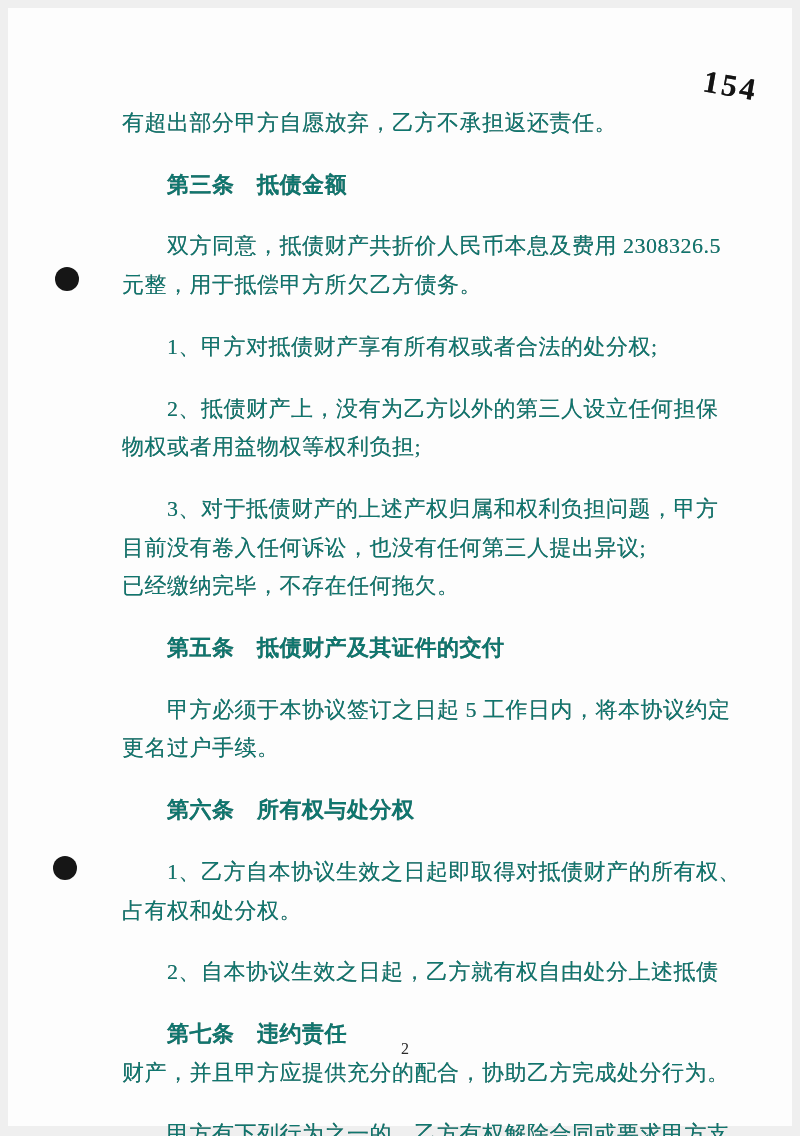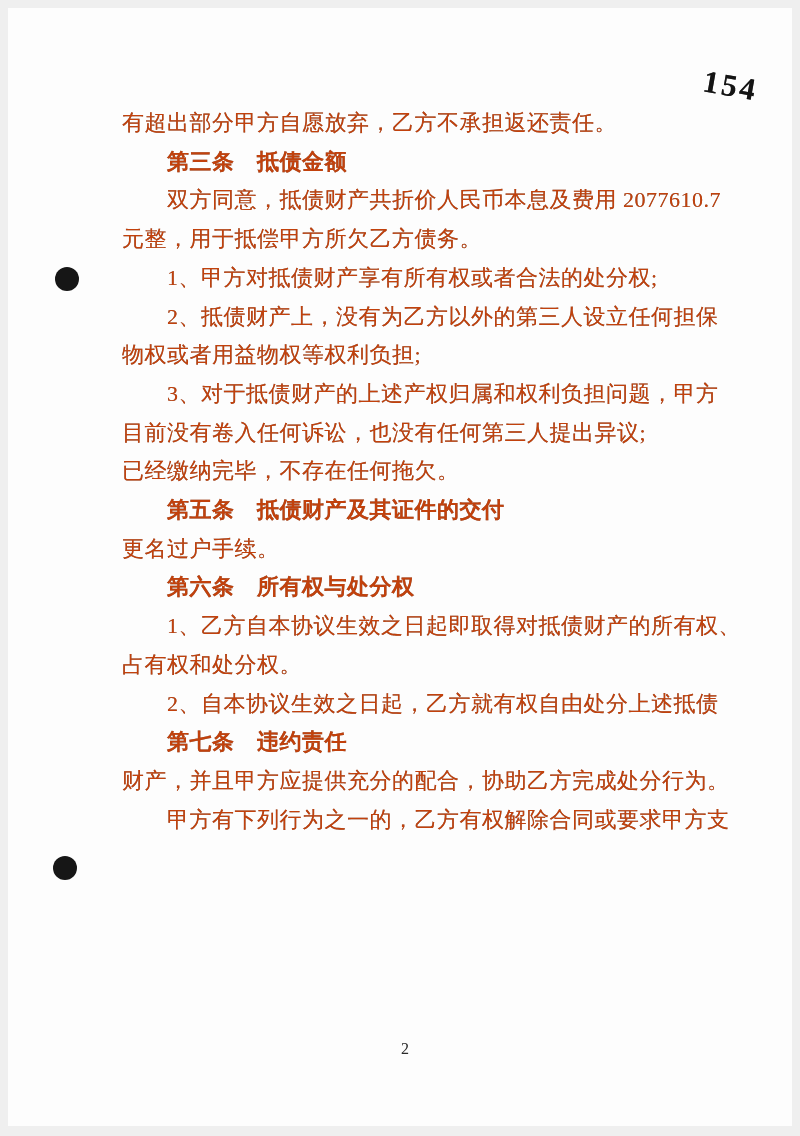--- a/index.html
+++ b/index.html
@@ -28,25 +28,25 @@
     position: absolute;
     left: 114px;
     top: 96px;
     width: 600px;
   }
   .line {
     font-family: "Liberation Serif", "DejaVu Serif", serif;
     font-size: 22px;
     line-height: 38.7px;
     letter-spacing: 0.5px;
-    color: #c2410c;
+    color: #0f766e;
     white-space: pre;
     text-shadow: 0 0 0.5px rgba(30,30,30,0.55);
   }
-  .line.indent { text-indent: 45px; }
+  .line.indent { text-indent: 45px; margin-top: 23px; }
   .line.heading { font-weight: bold; }
   .stamp {
     position: absolute;
     top: 60px;
     right: 34px;
     font-family: "Liberation Serif", "DejaVu Serif", serif;
     font-weight: bold;
     font-size: 31px;
     letter-spacing: 3px;
     color: #141414;
@@ -82,29 +82,30 @@
   <div class="page">
 
     <div class="stamp">154</div>
 
     <div class="hole hole-1"></div>
     <div class="hole hole-2"></div>
 
     <div class="content" id="content">
         <div class="line">有超出部分甲方自愿放弃，乙方不承担返还责任。</div>
         <div class="line heading indent">第三条　抵债金额</div>
-        <div class="line indent">双方同意，抵债财产共折价人民币本息及费用 2077610.7</div>
+        <div class="line indent">双方同意，抵债财产共折价人民币本息及费用 2308326.5</div>
         <div class="line">元整，用于抵偿甲方所欠乙方债务。</div>
         <div class="line indent">1、甲方对抵债财产享有所有权或者合法的处分权;</div>
         <div class="line indent">2、抵债财产上，没有为乙方以外的第三人设立任何担保</div>
         <div class="line">物权或者用益物权等权利负担;</div>
         <div class="line indent">3、对于抵债财产的上述产权归属和权利负担问题，甲方</div>
         <div class="line">目前没有卷入任何诉讼，也没有任何第三人提出异议;</div>
         <div class="line">已经缴纳完毕，不存在任何拖欠。</div>
         <div class="line heading indent">第五条　抵债财产及其证件的交付</div>
+        <div class="line indent">甲方必须于本协议签订之日起 5 工作日内，将本协议约定</div>
         <div class="line">更名过户手续。</div>
         <div class="line heading indent">第六条　所有权与处分权</div>
         <div class="line indent">1、乙方自本协议生效之日起即取得对抵债财产的所有权、</div>
         <div class="line">占有权和处分权。</div>
         <div class="line indent">2、自本协议生效之日起，乙方就有权自由处分上述抵债</div>
         <div class="line heading indent">第七条　违约责任</div>
         <div class="line">财产，并且甲方应提供充分的配合，协助乙方完成处分行为。</div>
         <div class="line indent">甲方有下列行为之一的，乙方有权解除合同或要求甲方支</div>
       </div>
 

